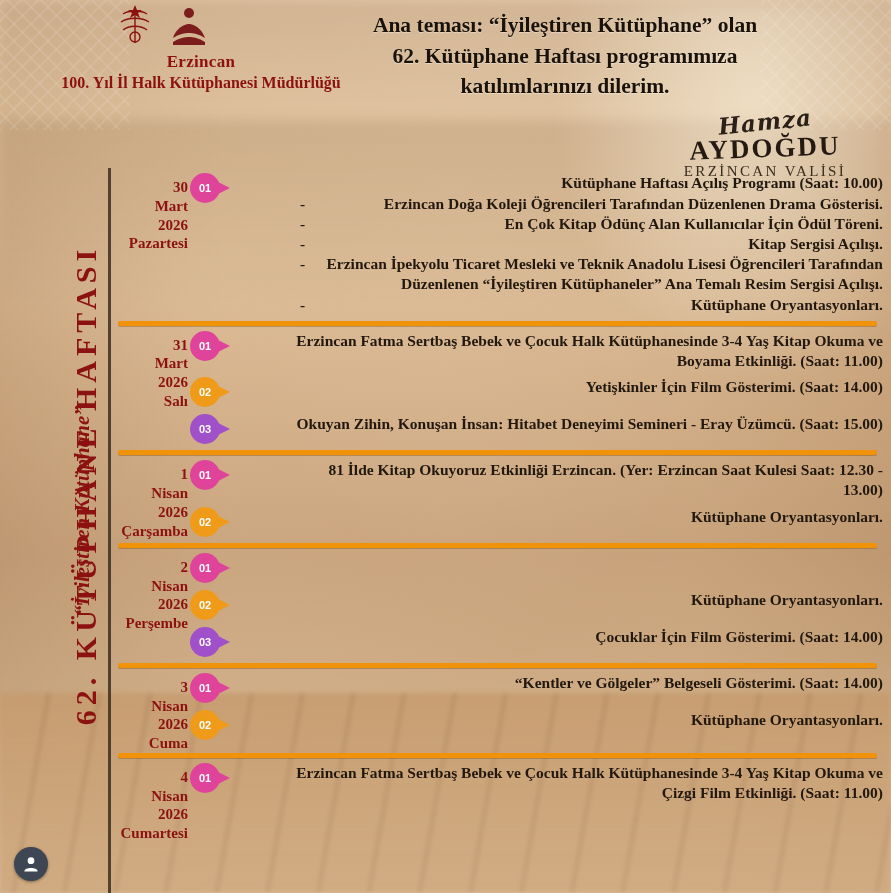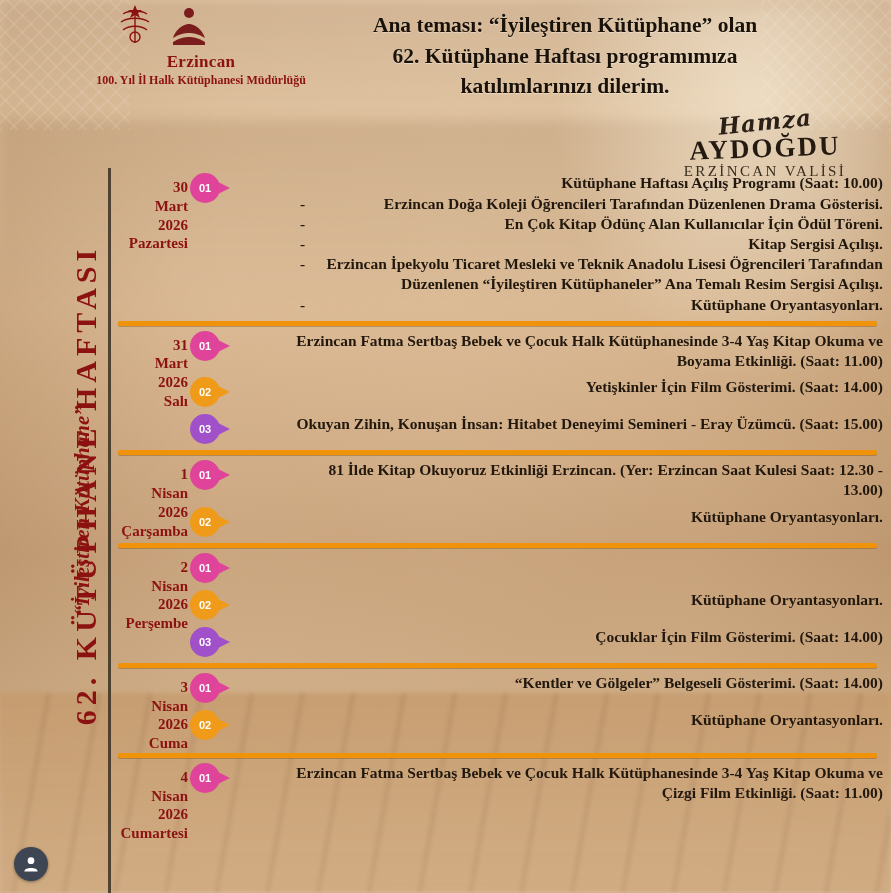--- a/index.html
+++ b/index.html
@@ -87,21 +87,21 @@
     position: absolute;
     left: 16px; top: 52px;
     width: 330px;
     text-align: center;
     color: #8c1111;
     font-weight: bold;
     line-height: 1.22;
     margin-left: 20px;
   }
   .ministry-text .l1 { font-size: 17px; letter-spacing: 0.3px; }
-  .ministry-text .l2 { font-size: 12px; }
+  .ministry-text .l2 { font-size: 16px; }
 
   .theme {
     position: absolute;
     left: 330px; top: 10px; width: 470px;
     text-align: center;
     color: #1a1208;
     font-size: 21.5px;
     font-weight: bold;
     line-height: 1.42;
     text-shadow: 0 1px 1px rgba(255,255,255,0.4);

